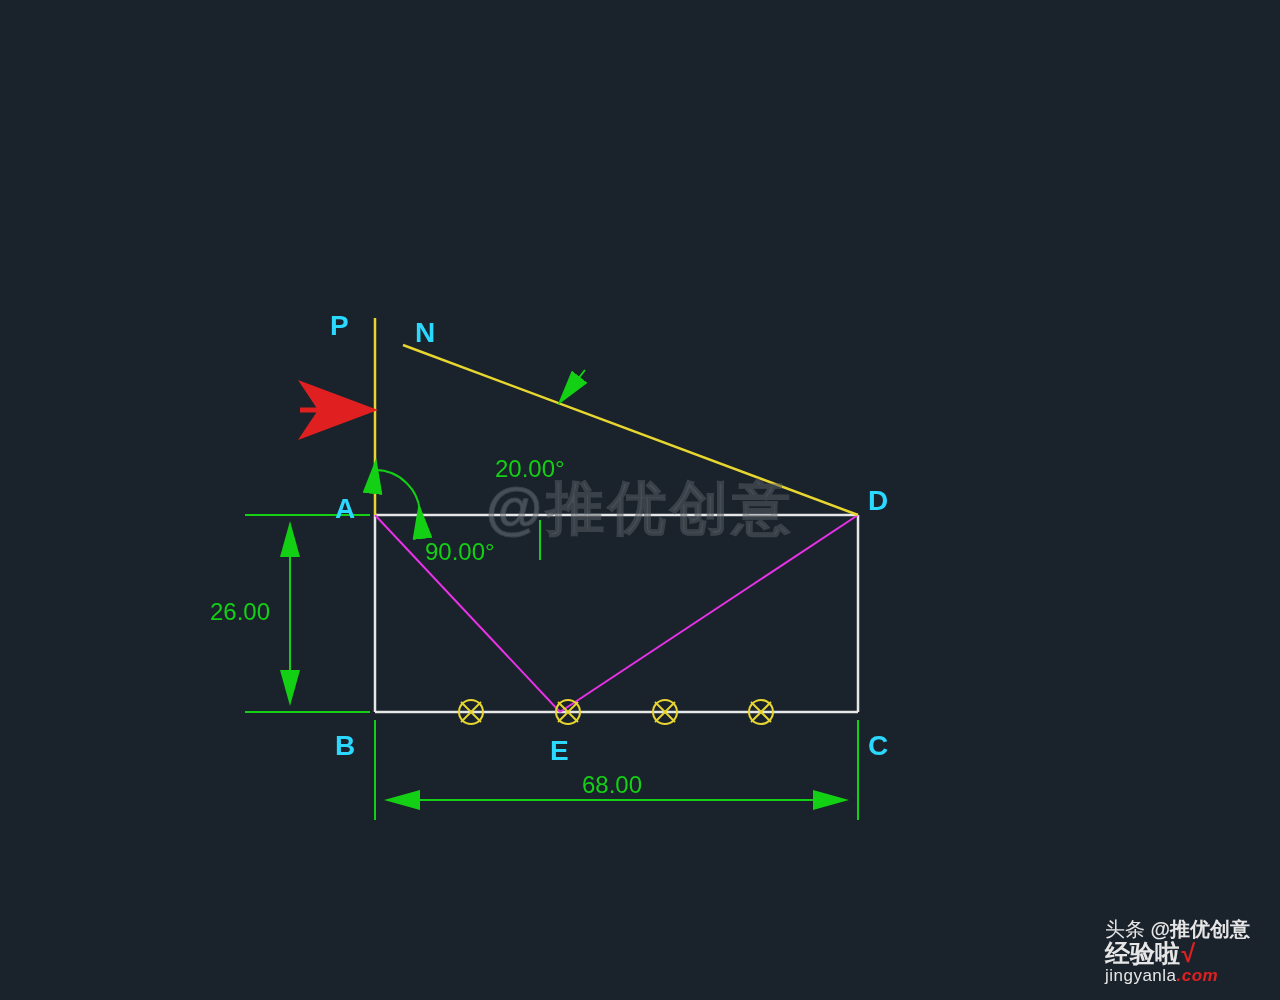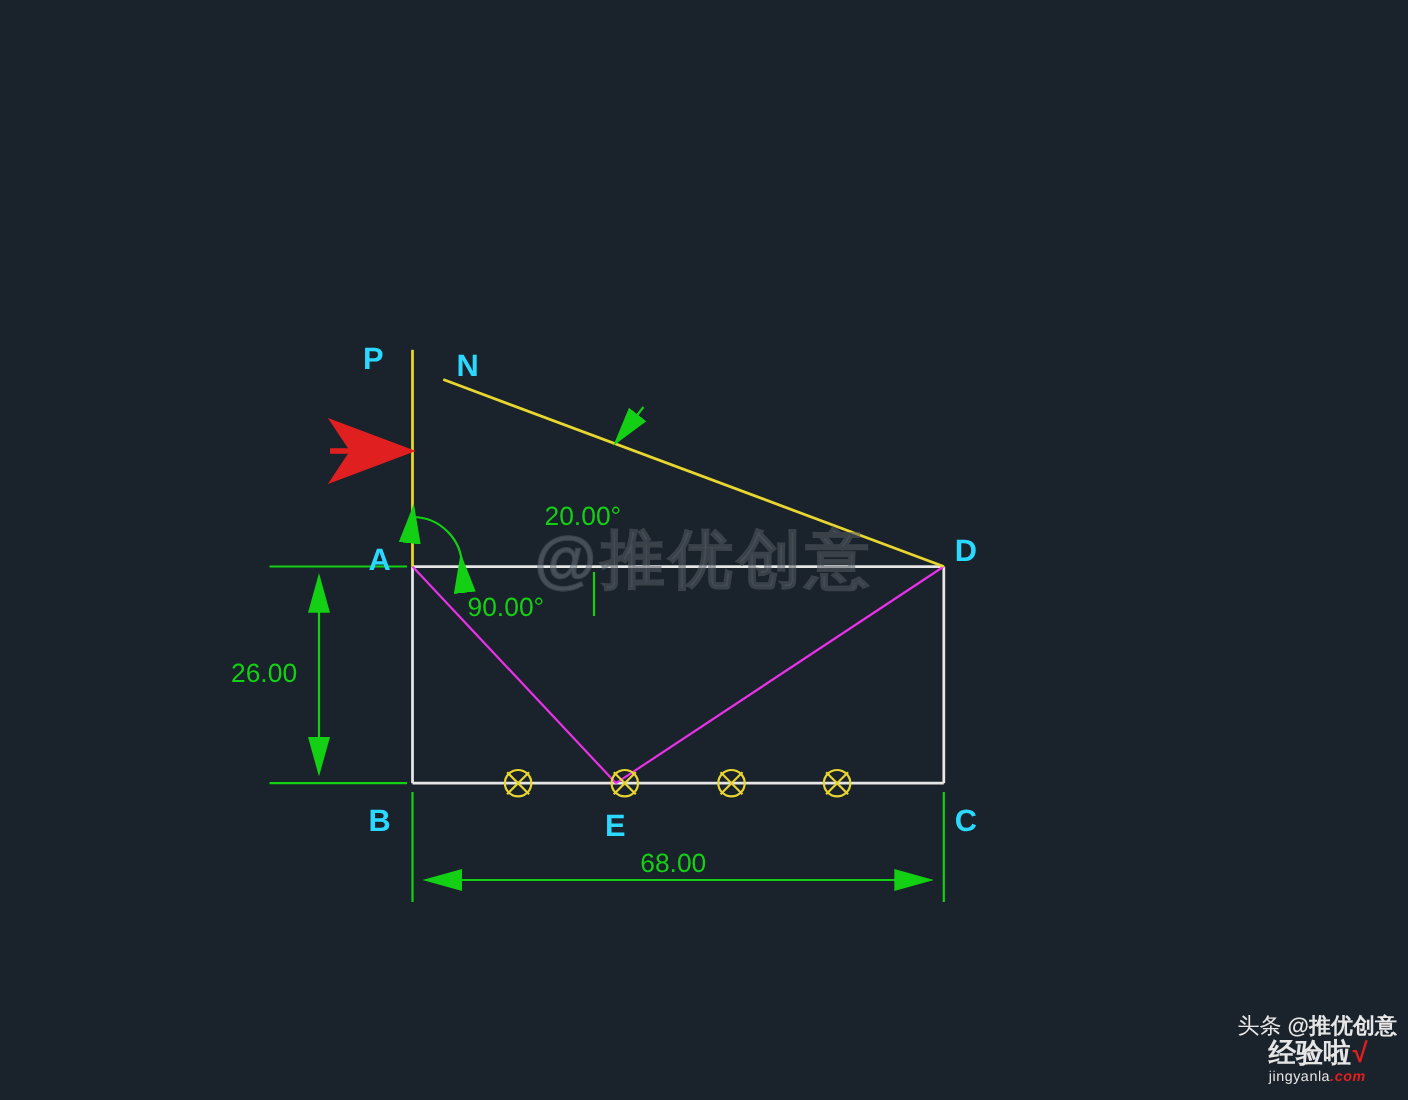--- a/index.html
+++ b/index.html
@@ -20,24 +20,24 @@
     font-size: 58px;
     font-weight: bold;
     letter-spacing: 4px;
     opacity: 0.55;
     pointer-events: none;
     white-space: nowrap;
     -webkit-text-stroke: 1px #555c63;
   }
   .footer {
     position: absolute;
-    right: 10px; bottom: 14px;
+    right: 30px; bottom: 14px;
     color: #e6e6e6;
     font-size: 20px;
-    text-align: center;
+    text-align: left;
     line-height: 1.1;
   }
   .footer .brand { font-weight: bold; }
   .footer .site-suffix { color: #e02020; font-weight: bold; font-style: italic; }
 </style>
 </head>
 <body>
 
 <div class="watermark">@推优创意</div>
 
@@ -133,16 +133,16 @@
   <text class="pt-label" x="868" y="755">C</text>
 </svg>
 
 <div class="footer">
   <div>
     <span>头条 </span><span class="brand">@推优创意</span>
   </div>
   <div style="font-size:25px;">
     <span class="brand">经验啦</span><span class="site-suffix">√</span>
   </div>
-  <div style="font-size:13px; letter-spacing:0.5px;">
+  <div style="font-size:17px; letter-spacing:0.5px;">
     <span>jingyanla</span><span class="site-suffix">.com</span>
   </div>
 </div>
 
 </body></html>

